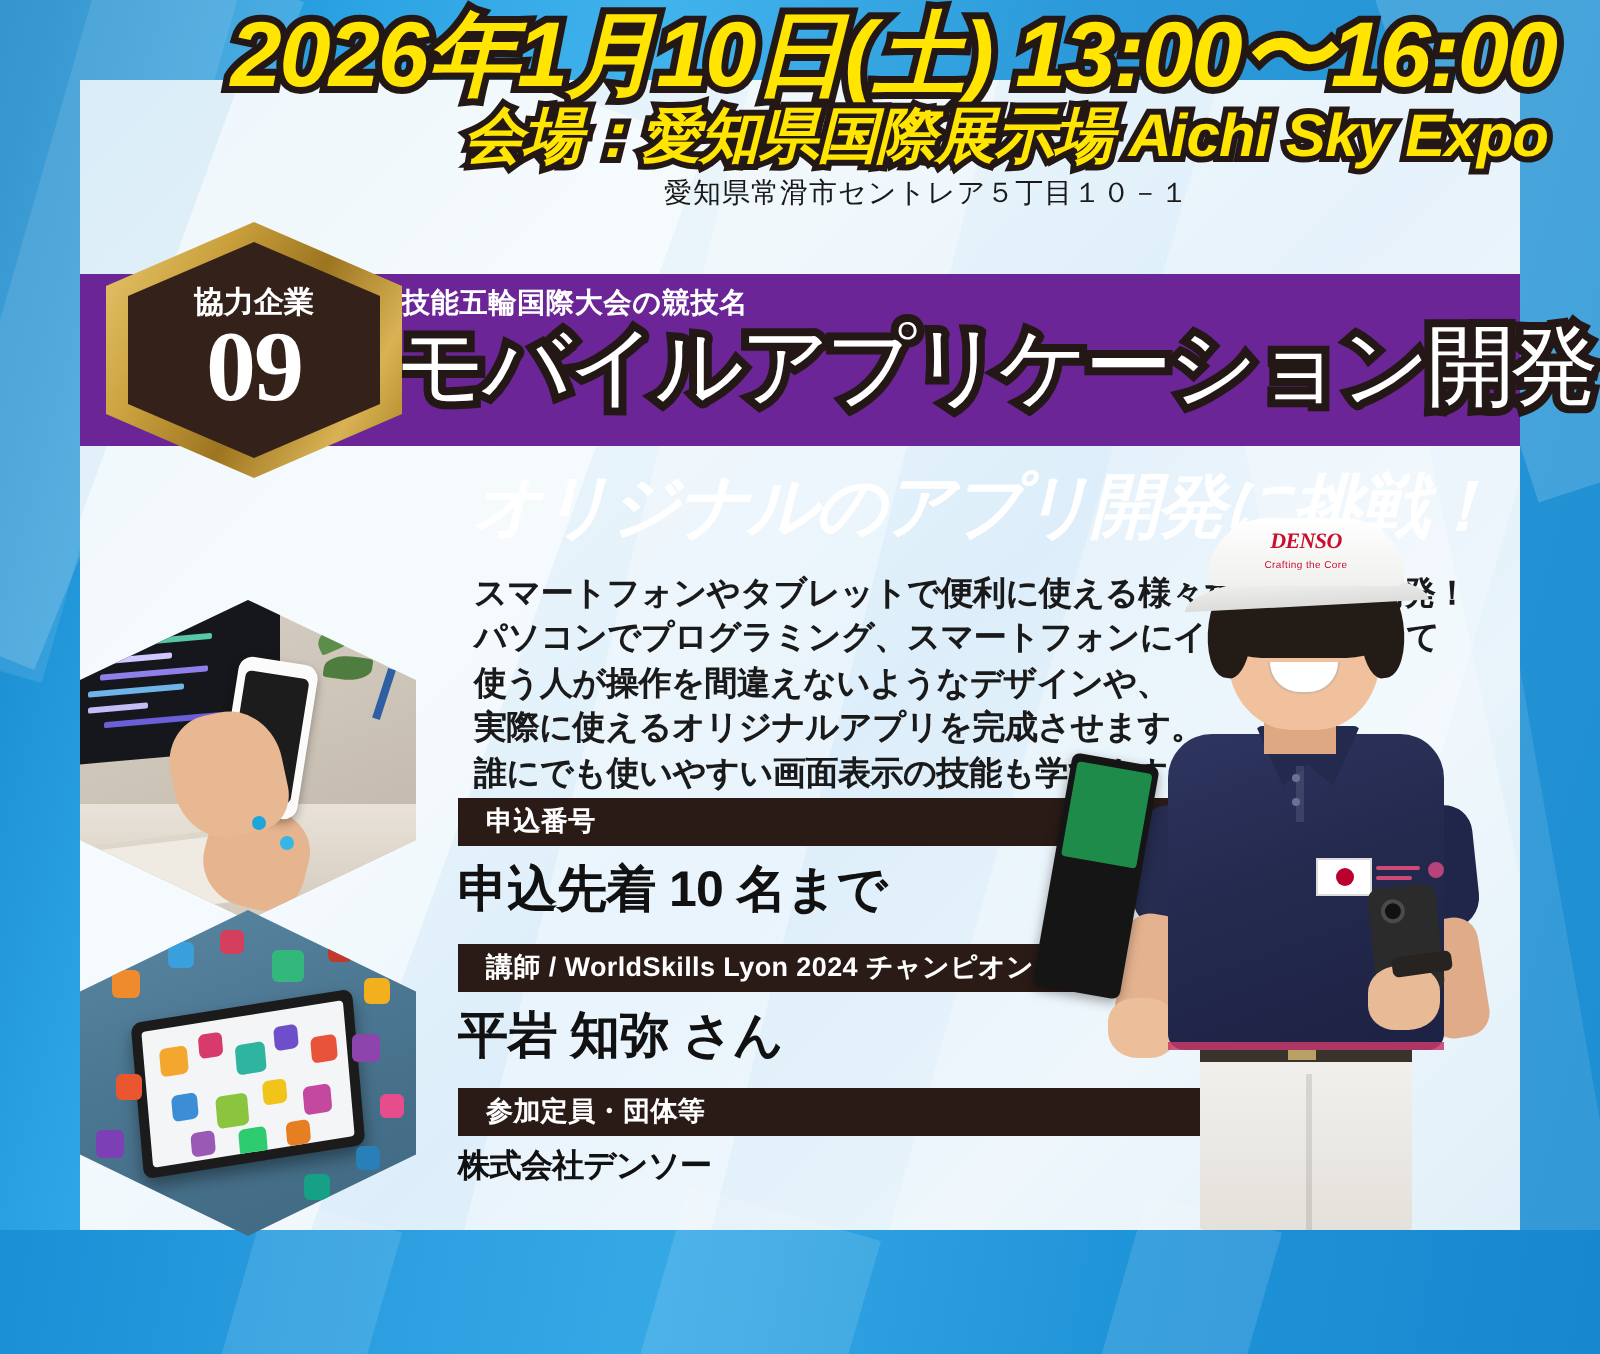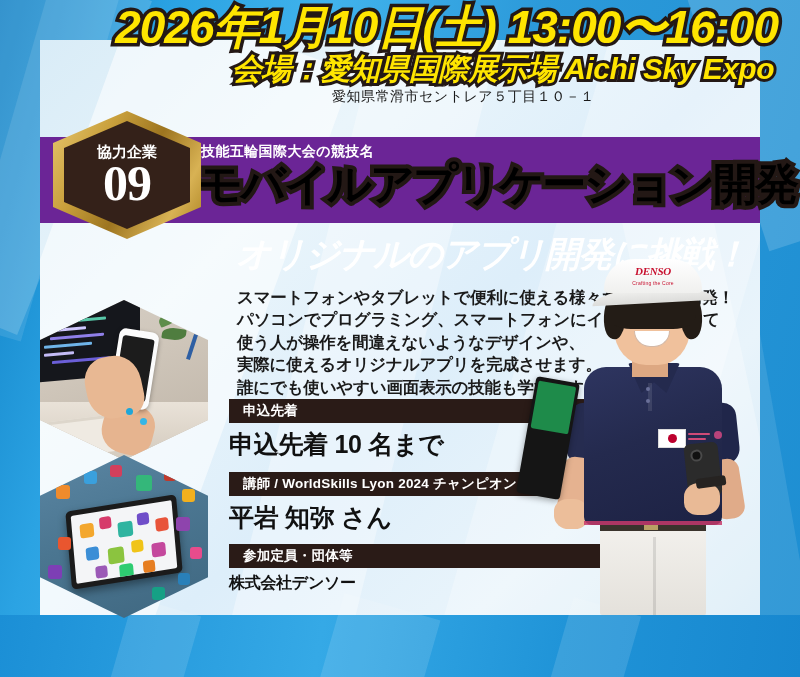--- a/index.html
+++ b/index.html
@@ -55,21 +55,21 @@
     font-size:14px;color:#1a1a1a;font-weight:500;letter-spacing:.5px;
     text-align:left;padding-left:332px;
   }
 
   
   .purple-band{position:absolute;left:40px;right:40px;top:137px;height:86px;
     background:#6b2596;z-index:18;}
   .band-title-wrap{position:absolute;left:198px;top:137px;right:44px;height:86px;z-index:22;}
   .band-kicker{font-size:14px;font-weight:bold;color:#ffffff;margin:6px 0 0 3px;letter-spacing:.4px;}
   .band-title{
-    font-size:44px;font-weight:bold;color:#000000;line-height:1;
+    font-size:44px;font-weight:normal;color:#ffffff;line-height:1;
     margin:1px 0 0 0;letter-spacing:-2px;white-space:nowrap;
     -webkit-text-stroke:8px #231815;paint-order:stroke fill;
   }
 
   
   .hex-badge{position:absolute;left:53px;top:111px;width:148px;height:128px;z-index:26;}
   .hex{position:absolute;inset:0;
     clip-path:polygon(50% 0%,100% 25%,100% 75%,50% 100%,0% 75%,0% 25%);}
   .hex-outer{background:linear-gradient(120deg,#e8c870 0%,#c9a03c 30%,#9d7520 55%,#d8b254 80%,#a9801f 100%);}
   .hex-inner{left:11px;top:10px;width:126px;height:108px;position:absolute;
@@ -219,21 +219,21 @@
   <div class="body-text">
     <p>スマートフォンやタブレットで便利に使える様々なアプリの開発！</p>
     <p>パソコンでプログラミング、スマートフォンにインストールして</p>
     <p>使う人が操作を間違えないようなデザインや、</p>
     <p>実際に使えるオリジナルアプリを完成させます。</p>
     <p>誰にでも使いやすい画面表示の技能も学びます。</p>
   </div>
 
   <div class="info-block blk1">
     <div class="info-bar">
-      <span>申込先着</span>
+      <span>申込番号</span>
     </div>
     <div class="info-value v-big">申込先着 10 名まで</div>
   </div>
 
   <div class="info-block blk2">
     <div class="info-bar">
       <span>講師 / WorldSkills Lyon 2024 チャンピオン</span>
     </div>
     <div class="info-value v-big">平岩 知弥 さん</div>
   </div>

